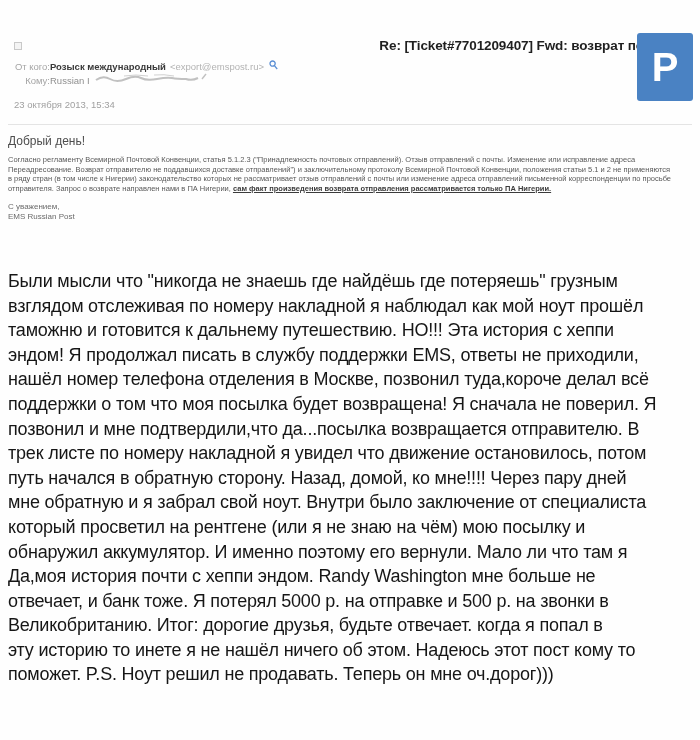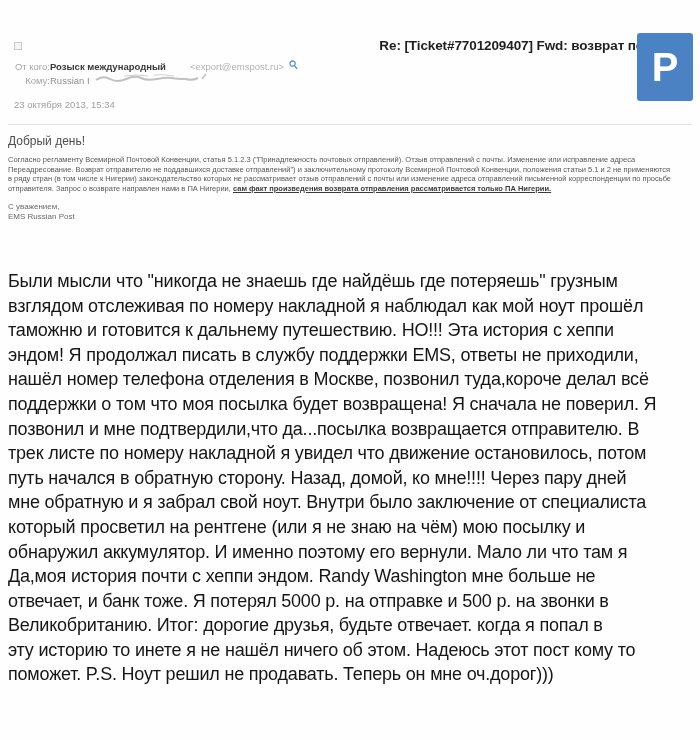--- a/index.html
+++ b/index.html
@@ -32,21 +32,21 @@
   .subject {
     font-size: 13.5px;
     font-weight: bold;
     color: #1f1f1f;
     letter-spacing: -0.1px;
   }
   .meta { margin-top: 7px; font-size: 9.5px; color: #9a9a9a; }
   .meta-row { display: flex; align-items: center; line-height: 13px; white-space: nowrap; text-align: right; }
   .meta-label { width: 36px; color: #a5a5a5; flex: 0 0 auto; }
   .from-name { font-weight: bold; color: #3a3a3a; margin-right: 4px; }
-  .from-address { color: #b3b3b3; margin-right: 5px; margin-left: 20px; }
+  .from-address { color: #b3b3b3; margin-right: 5px; }
   .search-icon-svg { display: inline-block; vertical-align: middle; }
   .to-name { color: #8f8f8f; margin-right: 4px; }
   .scribble-svg { display: inline-block; vertical-align: middle; opacity: 0.75; }
   .date-row { margin-top: 10px; line-height: 13px; color: #a0a0a0; }
   .logo {
     position: absolute;
     top: 33px; right: 7px;
     width: 56px; height: 68px;
     border-radius: 3px;
     display: flex; align-items: center; justify-content: center;

